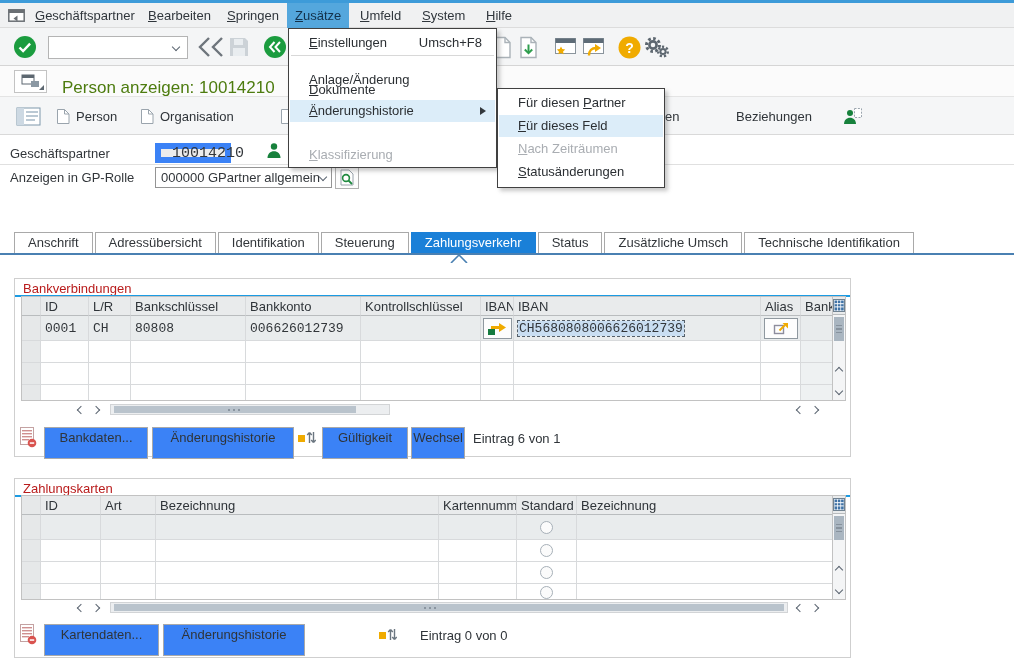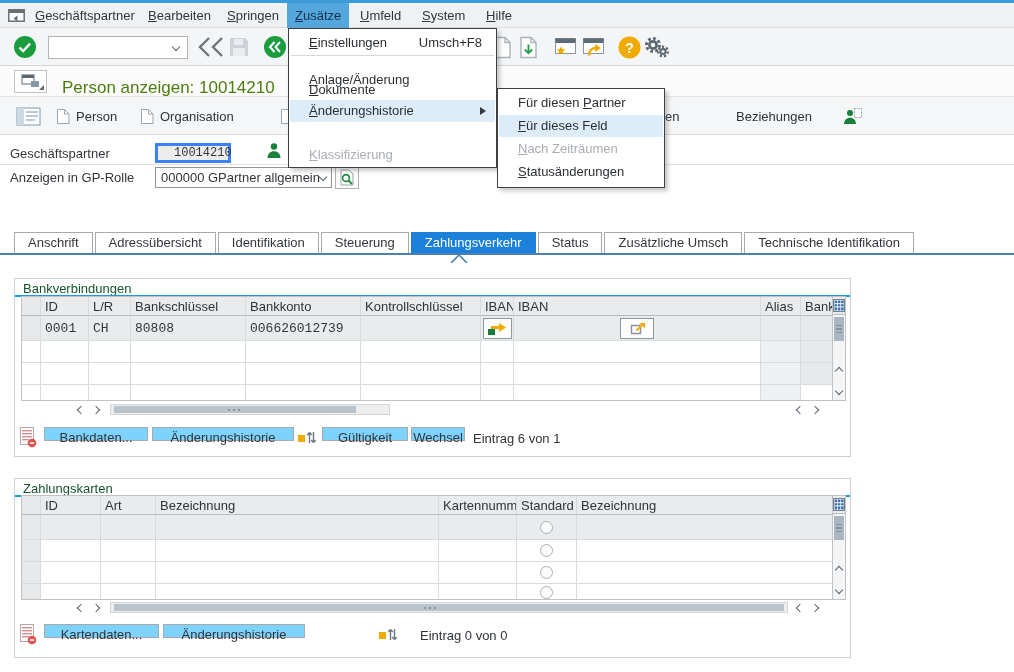--- a/index.html
+++ b/index.html
@@ -15,32 +15,32 @@
 .toolbar{position:absolute;left:0;top:28px;width:1014px;height:38px;background:#f4f5f6;border-bottom:1px solid #d5d5d5}
 .tbi{position:absolute;display:flex;align-items:center;justify-content:center}
 .cmd{position:absolute;left:48px;top:8px;width:140px;height:23px;border:1px solid #b4b4b4;background:#fff;font:13px "Liberation Sans",sans-serif;padding:0 18px 0 4px}
 .titlebar{position:absolute;left:0;top:66px;width:1014px;height:31px;background:#fbfbfb;border-bottom:1px solid #e4e4e4}
 .tbtn{position:absolute;left:14px;top:4px;width:33px;height:23px;border:1px solid #c3c3c3;background:#fff;display:flex;align-items:center;justify-content:center}
 .titletext{position:absolute;left:62px;top:12px;font-size:17px;color:#4d7c0f;white-space:nowrap}
 .appbar{position:absolute;left:0;top:97px;width:1014px;height:38px;background:#f5f6f7;border-bottom:1px solid #d9d9d9}
 .abtn{position:absolute;top:7px;height:24px;display:flex;align-items:center;gap:6px;color:#2f3439;white-space:nowrap}
 
 .flabel{position:absolute;white-space:nowrap}
-.finput{position:absolute;border:3px solid #3b82f6;background:#ececec;font-family:"Liberation Mono",monospace;font-size:12px;padding:0 16px;display:flex;align-items:center}
+.finput{position:absolute;border:6px solid #3b82f6;background:#ececec;font-family:"Liberation Mono",monospace;font-size:15px;padding:0 11px;display:flex;align-items:center}
 .fselect{position:absolute;border:1px solid #949494;background:#fff;display:flex;align-items:center;padding:0 18px 0 5px;white-space:nowrap}
 .iconbtn{position:absolute;border:1px solid #b0b0b0;background:#fdfdfd;display:flex;align-items:center;justify-content:center}
 .hline{position:absolute;height:1px;background:#e0e0e0}
 
 .tabs{position:absolute;left:14px;top:232px;display:flex}
 .tab{height:22px;line-height:20px;padding:0 13px;border:1px solid #a9a9a9;background:#fff;margin-right:2px;white-space:nowrap}
 .tab.active{background:#1a80d8;border-color:#1a80d8;color:#fff}
 .tabline{position:absolute;left:0;top:253px;width:1014px;height:2px;background:#4a80b2}
 
 .grp{position:absolute;border:1px solid #cfcfcf;background:#fff}
-.gtitle{position:absolute;left:8px;top:2px;color:#14532d}
+.gtitle{position:absolute;left:8px;top:2px;color:#b91c1c}
 .gline{position:absolute;left:0;top:16px;height:2px;width:100%;background:#1b9be3}
 .tbl{position:absolute;display:grid;border-left:1px solid #c2c2c2;border-top:1px solid #c2c2c2;border-bottom:1px solid #c2c2c2;background:#fff;overflow:hidden}
 .bankT{left:21px;top:296px;width:812px;height:105px;grid-template-columns:19px 48px 42px 115px 115px 120px 33px 247px 40px 32px;grid-template-rows:19px 25px 22px 22px 17px}
 .cardT{left:21px;top:495px;width:812px;height:105px;grid-template-columns:19px 60px 55px 283px 78px 60px 256px;grid-template-rows:19px 25px 22px 22px 17px}
 .c{border-right:1px solid #d8dadc;border-bottom:1px solid #d8dadc;padding:0 4px;display:flex;align-items:center;overflow:hidden;white-space:nowrap;font-style:normal}
 .h{background:#e9ebec;border-bottom:1px solid #b9bcbe;color:#2f3439}
 .selc{background:#e6e8e9}
 .bankc{background:#eef1f2}
 .r1{background:#e9eced}
 .ctr{justify-content:center;padding:0 1px}
@@ -56,21 +56,21 @@
 .chv{display:inline-block;width:6px;height:6px;border-left:1.6px solid #5a6470;border-bottom:1.6px solid #5a6470}
 .chv.l{transform:rotate(45deg)}
 .chv.r{transform:rotate(-135deg)}
 .chv.u{transform:rotate(135deg)}
 .chv.d{transform:rotate(-45deg)}
 .pager{position:absolute;display:flex;gap:9px;align-items:center;height:12px}
 .htrack{position:absolute;height:11px;background:#eceef0;border:1px solid #d2d4d6}
 .hthumb{position:absolute;top:1px;height:7px;background:#b9c3cc}
 .hgrip{position:absolute;top:3px;width:13px;height:2px;background:repeating-linear-gradient(to right,#8a95a0 0 2px,transparent 2px 5px)}
 
-.sapbtn{position:absolute;height:14px;line-height:20px;border:1px solid #a9a9a9;background:#7dd3fc;text-align:center;color:#2f3439;white-space:nowrap}
+.sapbtn{position:absolute;height:32px;line-height:20px;border:1px solid #a9a9a9;background:#3b82f6;text-align:center;color:#2f3439;white-space:nowrap}
 .status{position:absolute;color:#2f3439;white-space:nowrap}
 .flaticon{position:absolute;display:flex;align-items:center;justify-content:center}
 
 .panel{position:absolute;background:#fff;border:1px solid #404040;box-shadow:3px 3px 4px rgba(100,100,100,.35);z-index:30}
 .mi{position:absolute;left:1px;right:1px;height:22px;line-height:22px;padding-left:19px;color:#2b2f33;white-space:nowrap}
 .mi.hl{background:#dcedf9}
 .mi.dis{color:#a9adb2}
 .msc{position:absolute;right:13px;top:0}
 .msep{position:absolute;left:2px;right:2px;height:1px;background:#d8d8d8}
 .marr{position:absolute;right:9px;top:7px;width:0;height:0;border-left:6px solid #33383d;border-top:4px solid transparent;border-bottom:4px solid transparent}
@@ -284,20 +284,23 @@
   <i class="c r1 mono"></i>
   <i class="c r1 ctr">
       <span class="cellbtn" style="width:29px">
         <svg width="20" height="15" viewBox="0 0 20 15">
           <rect x="1" y="8" width="7" height="6" fill="#157a3f"></rect>
           <path d="M4 6.5h9" stroke="#f0ab00" stroke-width="3"></path>
           <polygon points="12,2 19,6.5 12,11" fill="#f0ab00"></polygon>
         </svg>
       </span>
     </i>
+  <i class="c r1">
+      <span class="ibansel">CH5680808006626012739</span>
+    </i>
   <i class="c r1 ctr">
       <span class="cellbtn" style="width:34px">
         <svg width="17" height="16" viewBox="0 0 17 16">
           <rect x="2.5" y="5.5" width="9" height="8" fill="none" stroke="#8d8d9d" stroke-width="1.4"></rect>
           <path d="M7.5 10.5L13 5" stroke="#f0ab00" stroke-width="2"></path>
           <polygon points="10.5,3 16,3 16,8.5" fill="#f0ab00"></polygon>
         </svg>
       </span>
     </i>
   <i class="c r1 bankc"></i>

